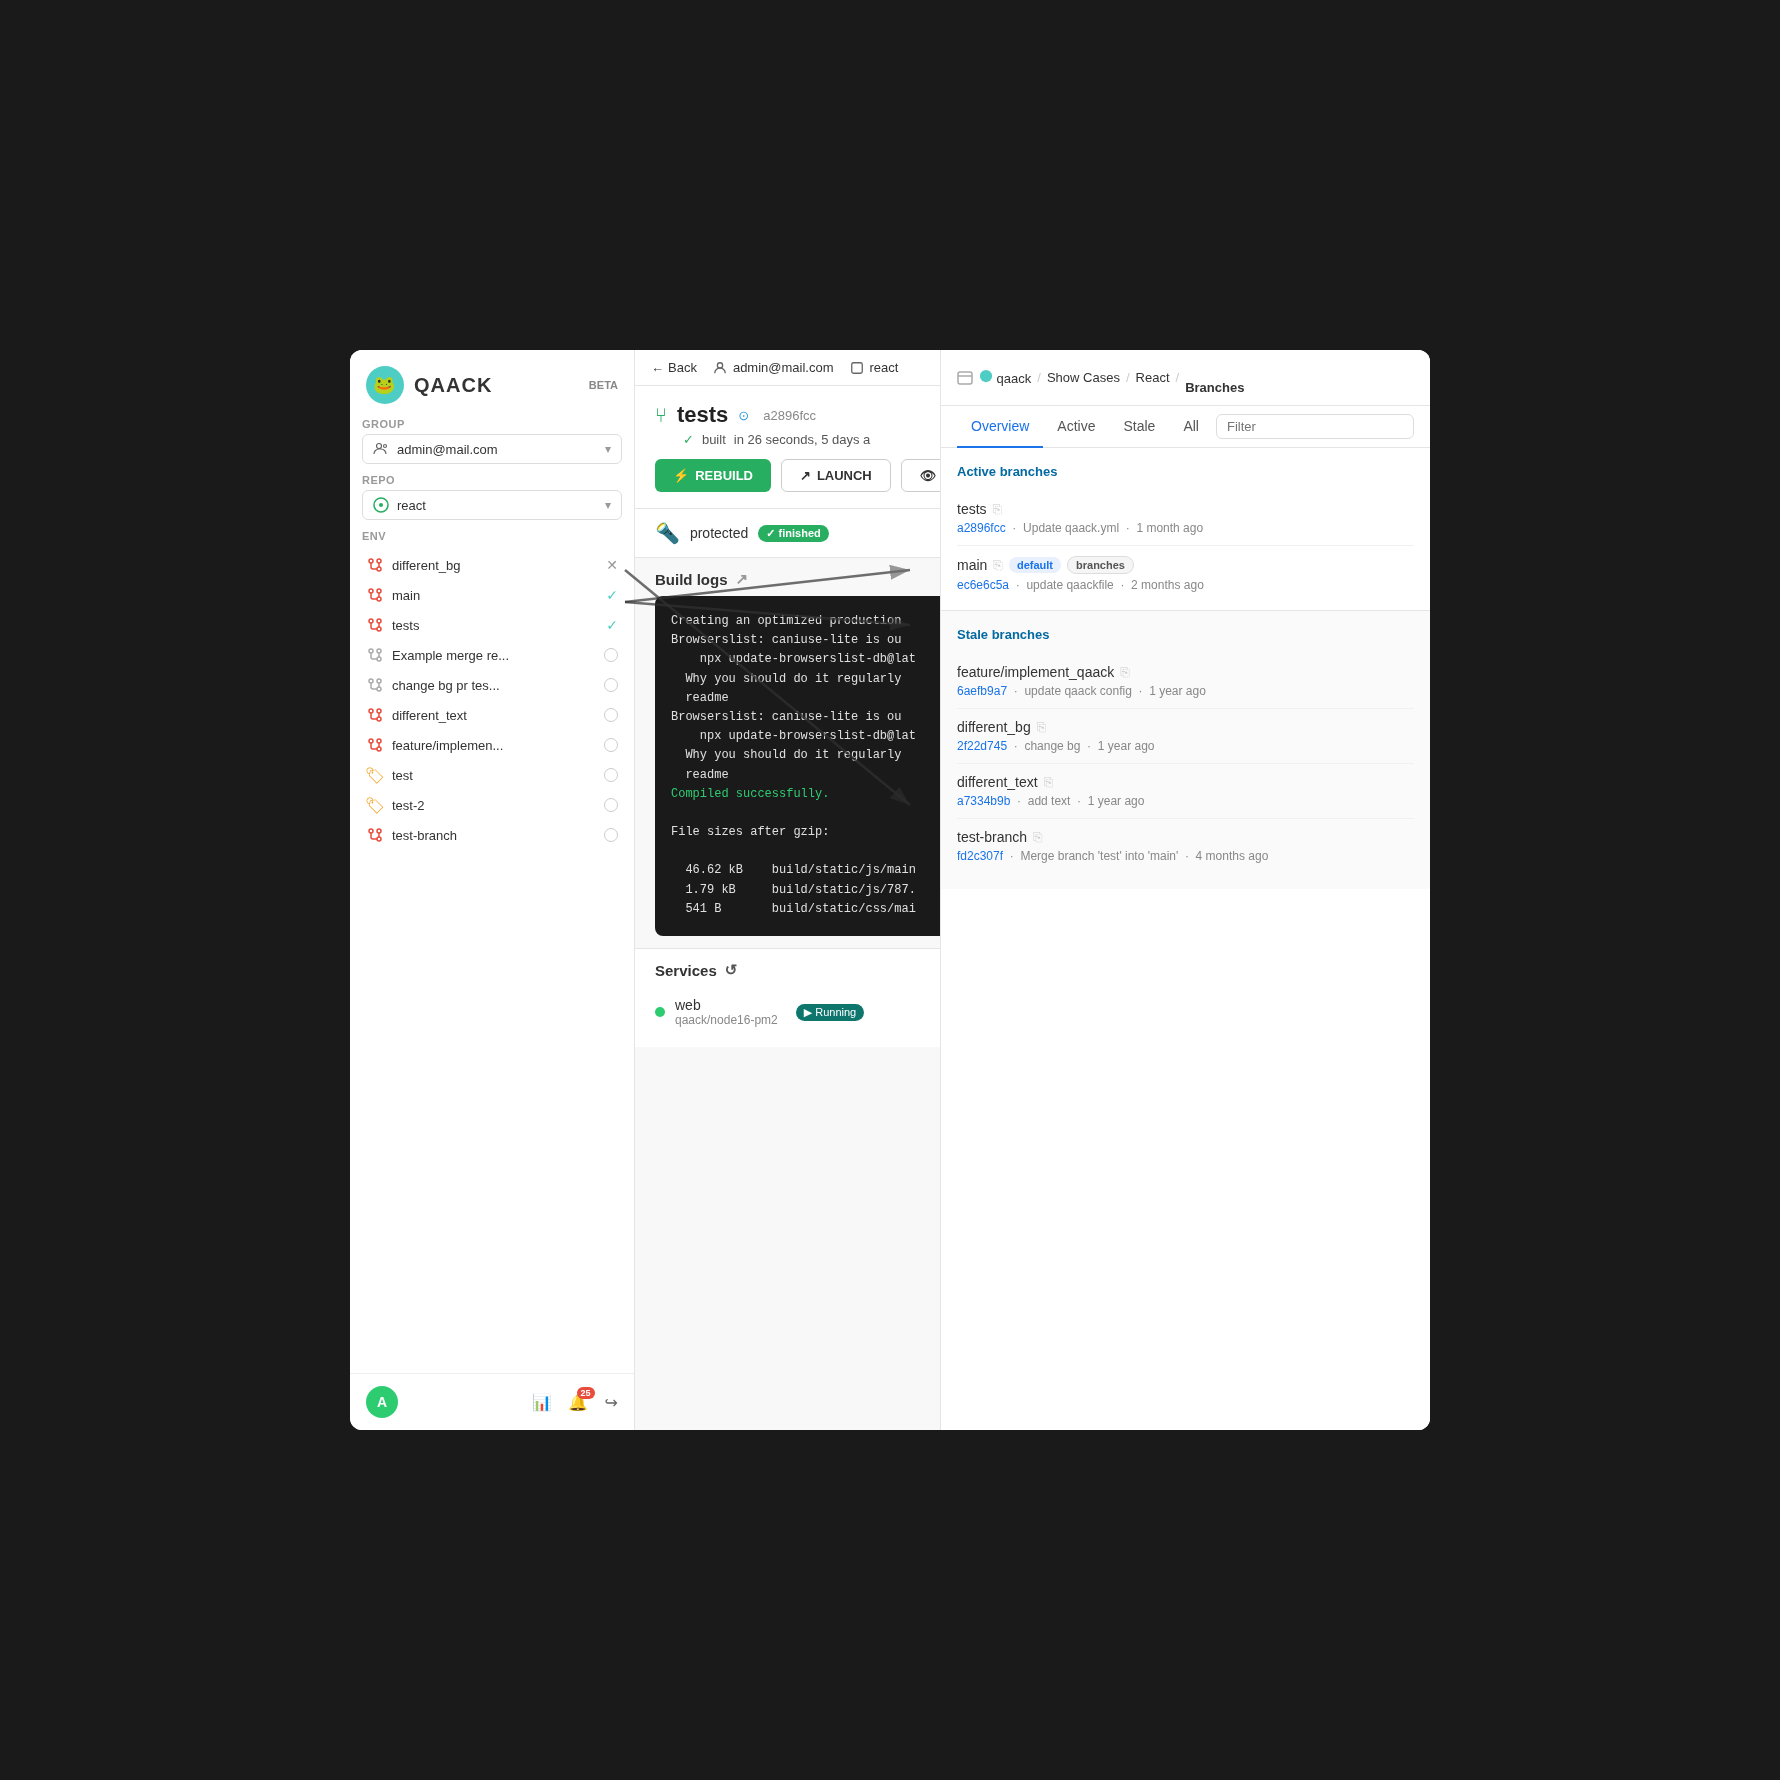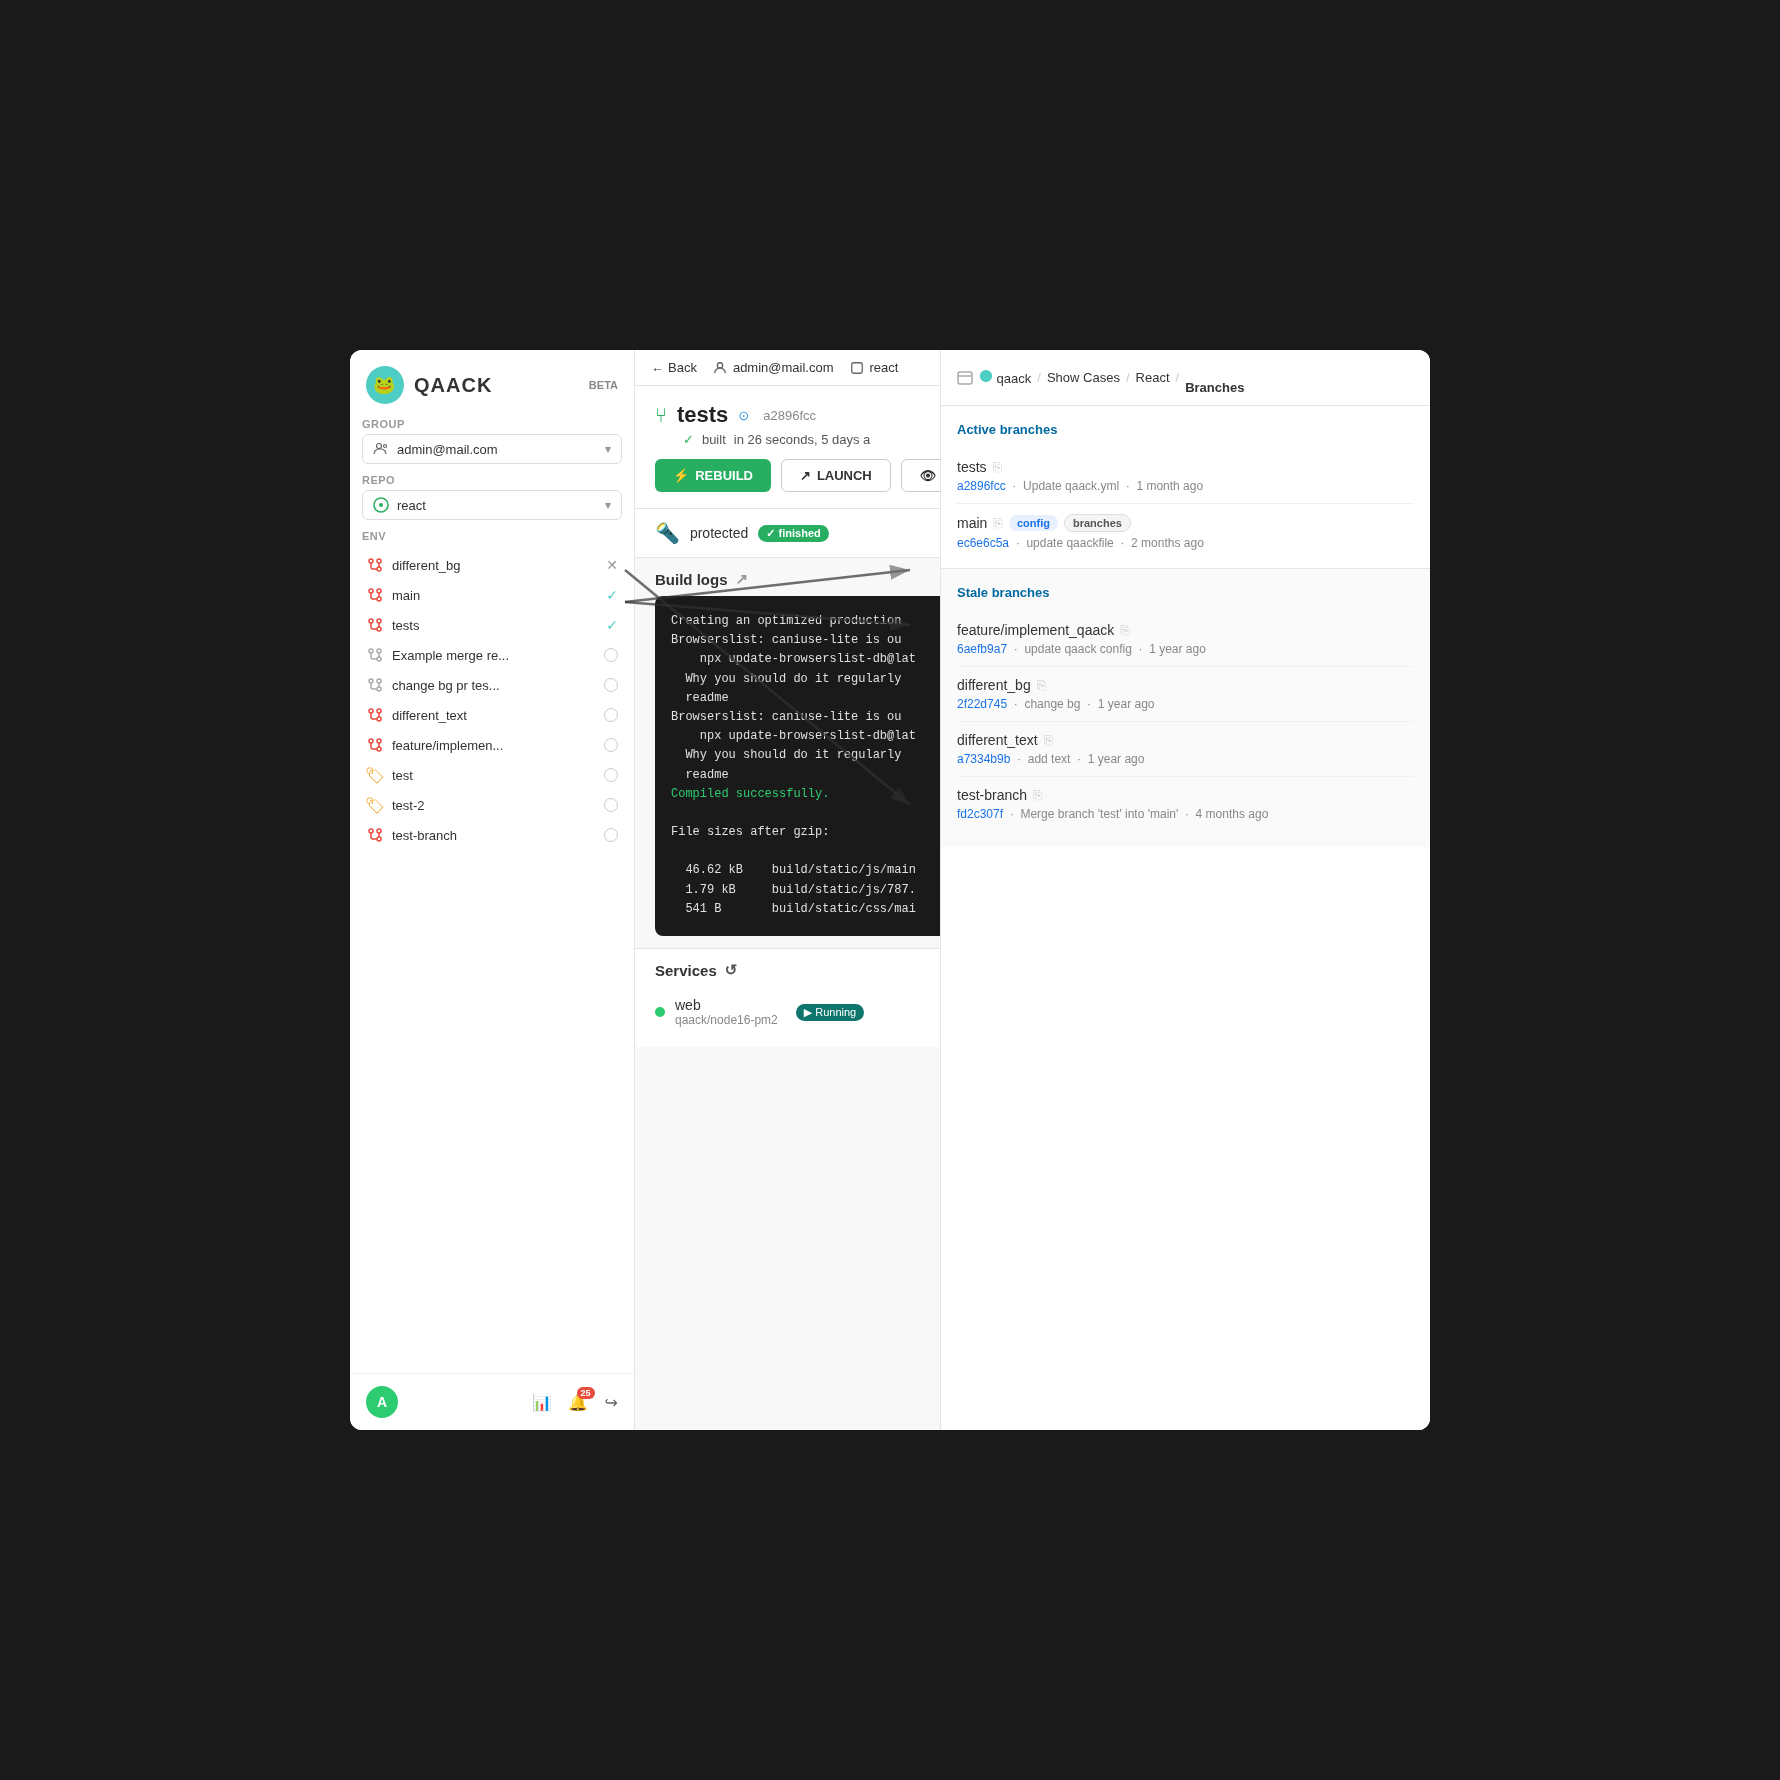--- a/index.html
+++ b/index.html
@@ -809,20 +809,27 @@
         qaack
       </span>
       <span class="breadcrumb-sep">/</span>
       <span class="breadcrumb-link">Show Cases</span>
       <span class="breadcrumb-sep">/</span>
       <span class="breadcrumb-link">React</span>
       <span class="breadcrumb-sep">/</span>
       <span class="breadcrumb-current">Branches</span>
     </div>
 
+    <div class="branches-tabs">
+      <div class="tab active">Overview</div>
+      <div class="tab">Active</div>
+      <div class="tab">Stale</div>
+      <div class="tab">All</div>
+      <input class="tab-filter" type="text" placeholder="Filter" style="">
+    </div>
 
     <div class="branches-body">
 
       <div class="branch-group">
         <div class="branch-group-title">Active branches</div>
 
         <div class="branch-item">
           <div class="branch-item-top">
             <span class="branch-name">tests</span>
             <span class="copy-icon">⎘</span>
@@ -830,21 +837,21 @@
           <div class="branch-item-sub">
             <span class="branch-commit-link">a2896fcc</span>
             &nbsp;·&nbsp; Update qaack.yml &nbsp;·&nbsp; 1 month ago
           </div>
         </div>
 
         <div class="branch-item">
           <div class="branch-item-top">
             <span class="branch-name">main</span>
             <span class="copy-icon">⎘</span>
-            <span class="badge-default">config</span>
+            <span class="badge-default">default</span>
             <span class="badge-protected">branches</span>
           </div>
           <div class="branch-item-sub">
             <span class="branch-commit-link">ec6e6c5a</span>
             &nbsp;·&nbsp; update qaackfile &nbsp;·&nbsp; 2 months ago
           </div>
         </div>
       </div>
 
       <div class="stale-group">

